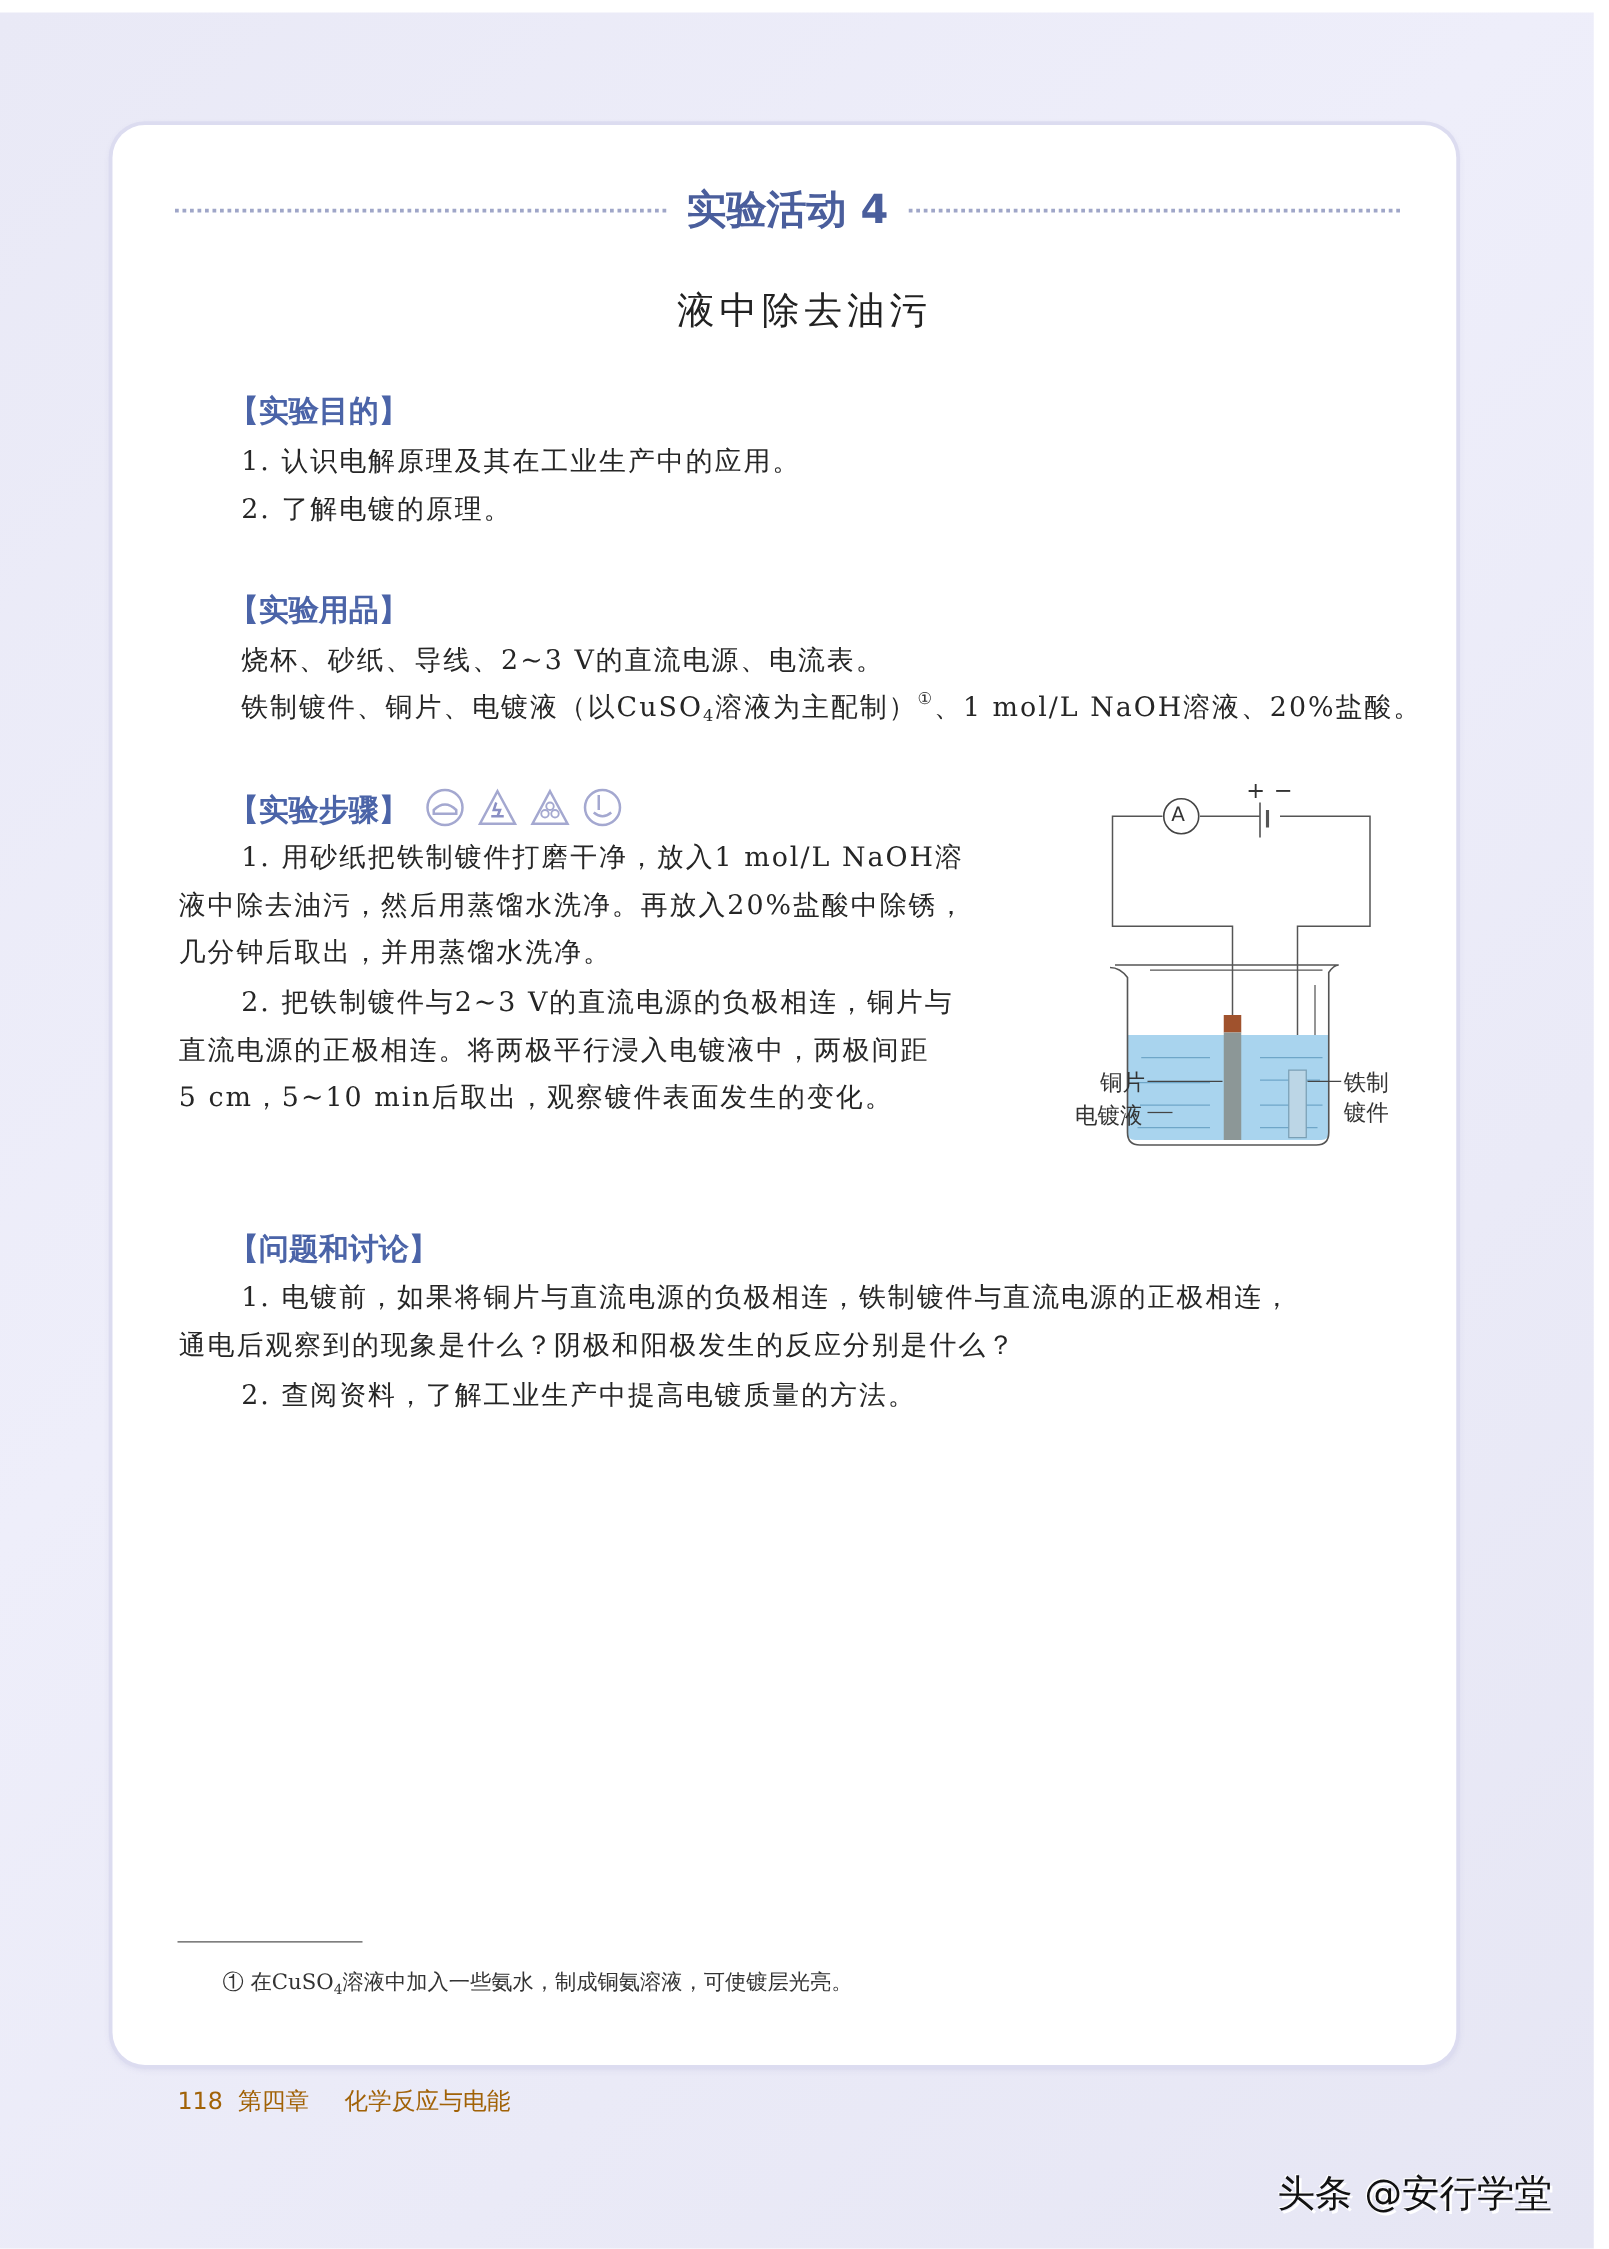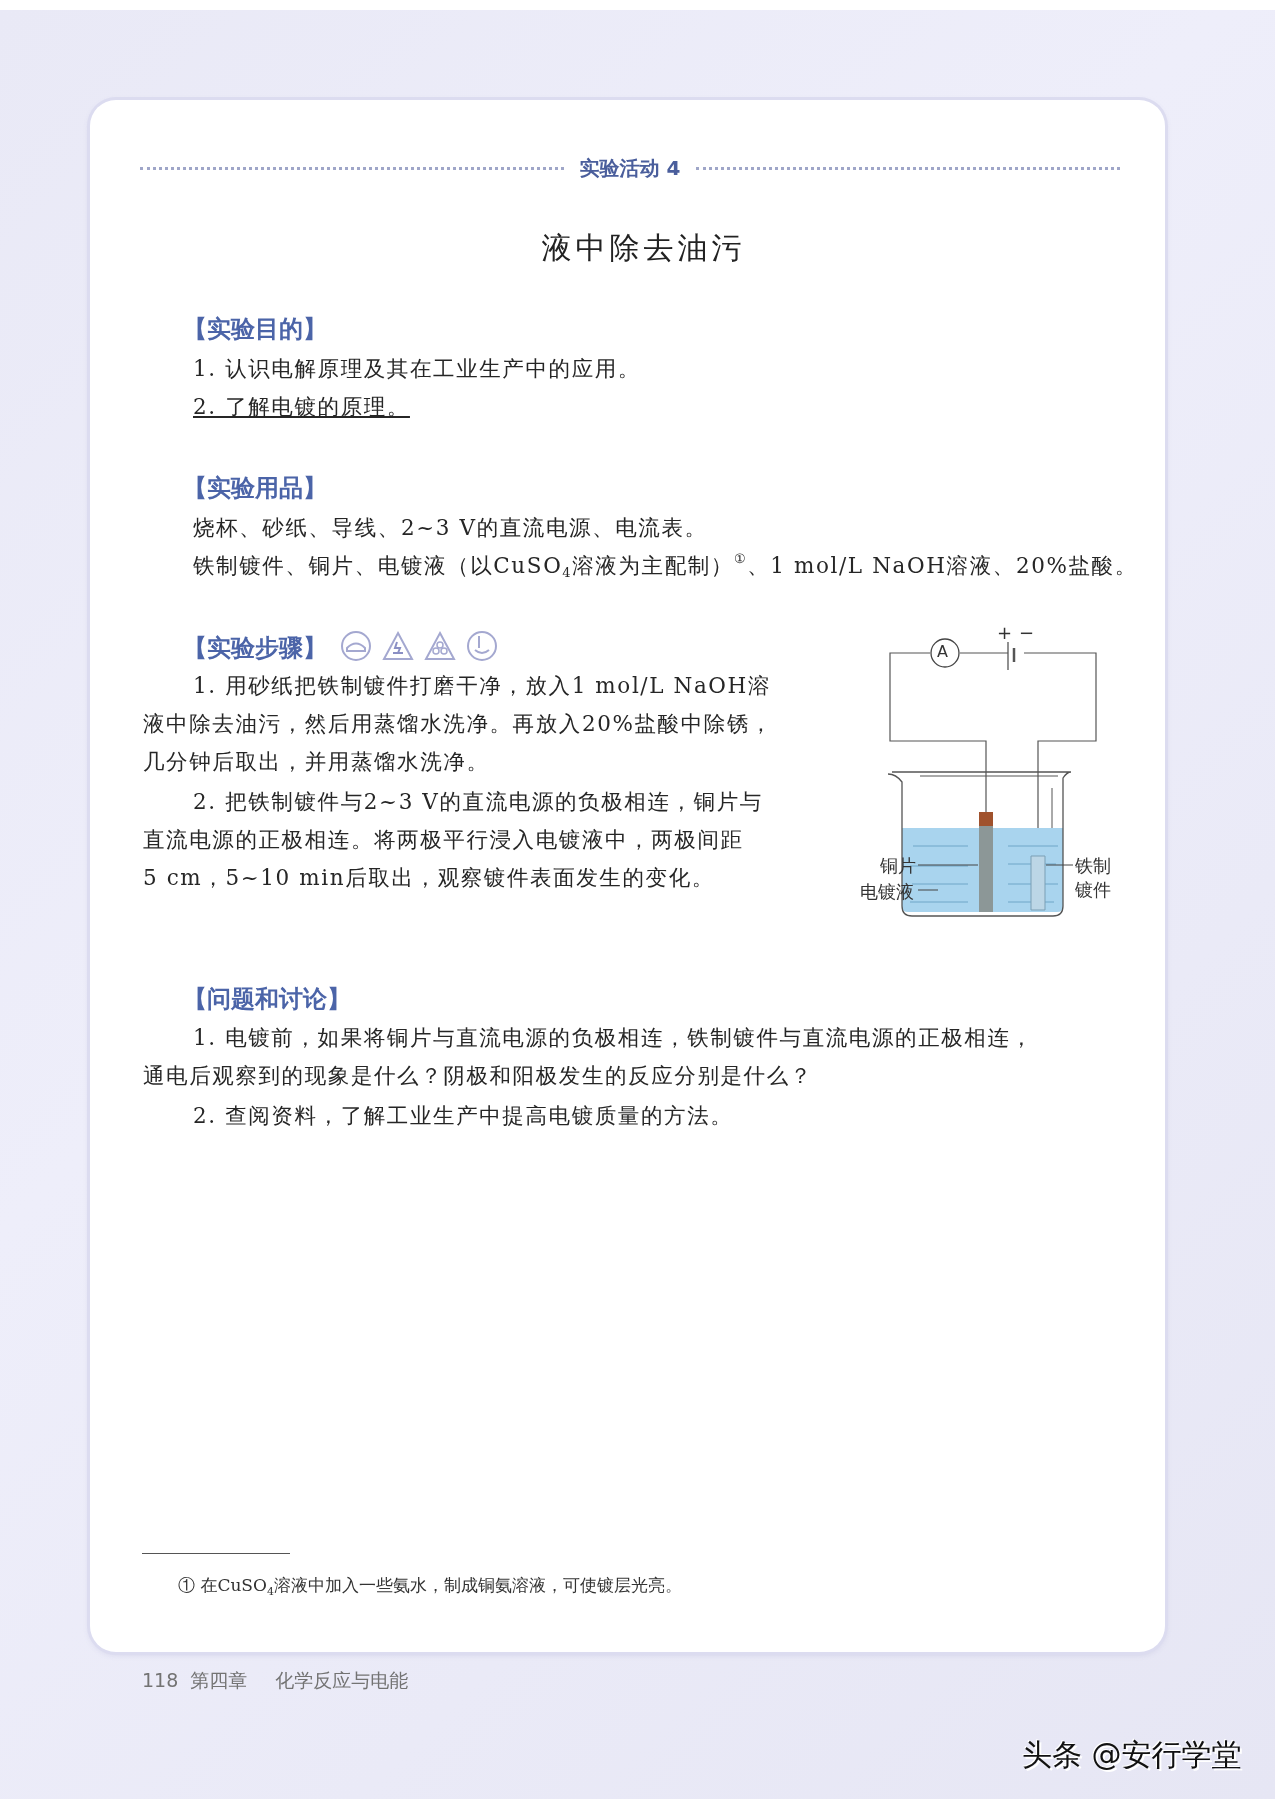--- a/index.html
+++ b/index.html
@@ -17,21 +17,21 @@
     background: #ffffff; border-radius: 26px;
     box-shadow: 0 0 0 3px #dcdcf0, 0 2px 6px rgba(120,120,180,0.25);
   }
   .activity-header {
     position: absolute; left: 140px; top: 150px; width: 980px; height: 36px;
     display: flex; align-items: center; gap: 16px;
   }
   .dots { flex: 1; border-top: 3px dotted #9fa6c8; height: 0; }
   .activity-title {
     font-family: "DejaVu Sans", sans-serif; font-weight: bold;
-    font-size: 20px; color: #4a5e9c; white-space: nowrap;
+    font-size: 32px; color: #4a5e9c; white-space: nowrap;
   }
   .doc-title {
     position: absolute; left: 0; width: 1287px; top: 228px; text-align: center;
     font-size: 30px; color: #222; letter-spacing: 4px;
   }
   .section-head {
     position: absolute; left: 183px;
     font-family: "DejaVu Sans", sans-serif; font-weight: bold;
     font-size: 24px; color: #4b64a8; white-space: nowrap;
   }
@@ -51,21 +51,21 @@
     color: #333; white-space: nowrap;
   }
   .footnote-rule {
     position: absolute; left: 142px; top: 1553px; width: 148px; height: 0;
     border-top: 1.5px solid #555;
   }
   .footnote {
     position: absolute; left: 178px; top: 1574px; font-size: 17px; color: #333; white-space: nowrap;
   }
   .footer {
-    position: absolute; left: 142px; top: 1668px; font-size: 19px; color: #737373; white-space: nowrap;
+    position: absolute; left: 142px; top: 1668px; font-size: 19px; color: #a16207; white-space: nowrap;
   }
   .footer .pg { font-family: "DejaVu Sans", sans-serif; margin-right: 6px; }
   .footer .chap { margin-right: 22px; }
   .watermark {
     position: absolute; left: 1022px; top: 1735px;
     font-family: "DejaVu Sans", sans-serif; font-size: 30px; color: #111;
     text-shadow: 2px 2px 0 #ffffff, -1px -1px 0 #fff; white-space: nowrap;
   }
 </style>
 </head>
@@ -77,21 +77,21 @@
 <div class="activity-header">
   <div class="dots"></div>
   <div class="activity-title">实验活动 4</div>
   <div class="dots"></div>
 </div>
 
 <div class="doc-title">液中除去油污</div>
 
 <div class="section-head" style="top:313px;">【实验目的】</div>
 <div class="line" style="left:193px; top:354px;">1. 认识电解原理及其在工业生产中的应用。</div>
-<div class="line" style="left:193px; top:392px;text-decoration:underline;">2. 了解电镀的原理。</div>
+<div class="line" style="left:193px; top:392px;">2. 了解电镀的原理。</div>
 
 <div class="section-head" style="top:472px;">【实验用品】</div>
 <div class="line" style="left:193px; top:513px;">烧杯、砂纸、导线、2~3 V的直流电源、电流表。</div>
 <div class="line" style="left:193px; top:551px;"><span>铁制镀件、铜片、电镀液（以CuSO</span><span class="sub">4</span><span>溶液为主配制）</span><span class="sup">①</span><span>、1 mol/L NaOH溶液、20%盐酸。</span></div>
 
 <div class="section-head" style="top:632px;">【实验步骤】</div>
 <div class="hazard-icons">
   <span>
     <svg width="32" height="32" viewBox="0 0 32 32">
         <circle cx="16" cy="16" r="14" fill="none" stroke="#a4a8d0" stroke-width="2"></circle>

